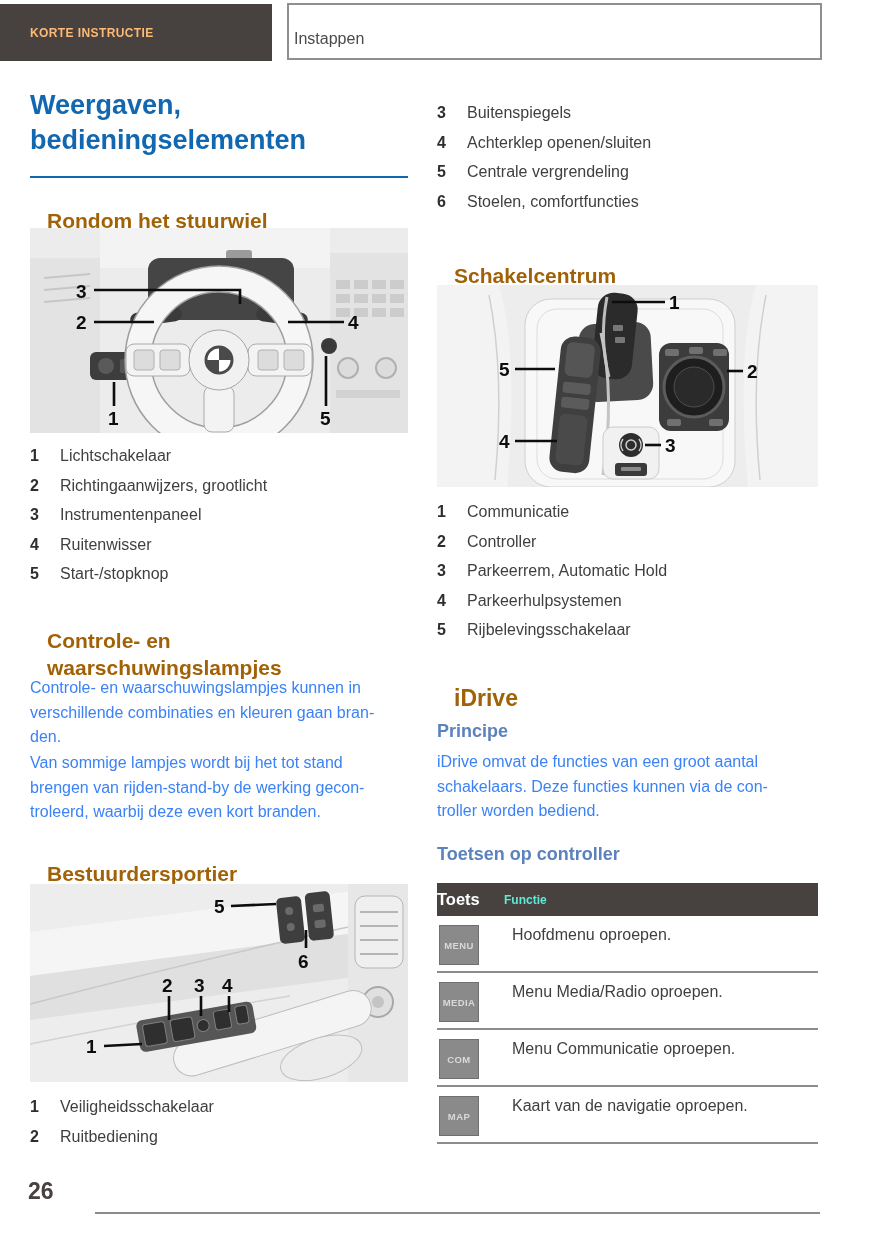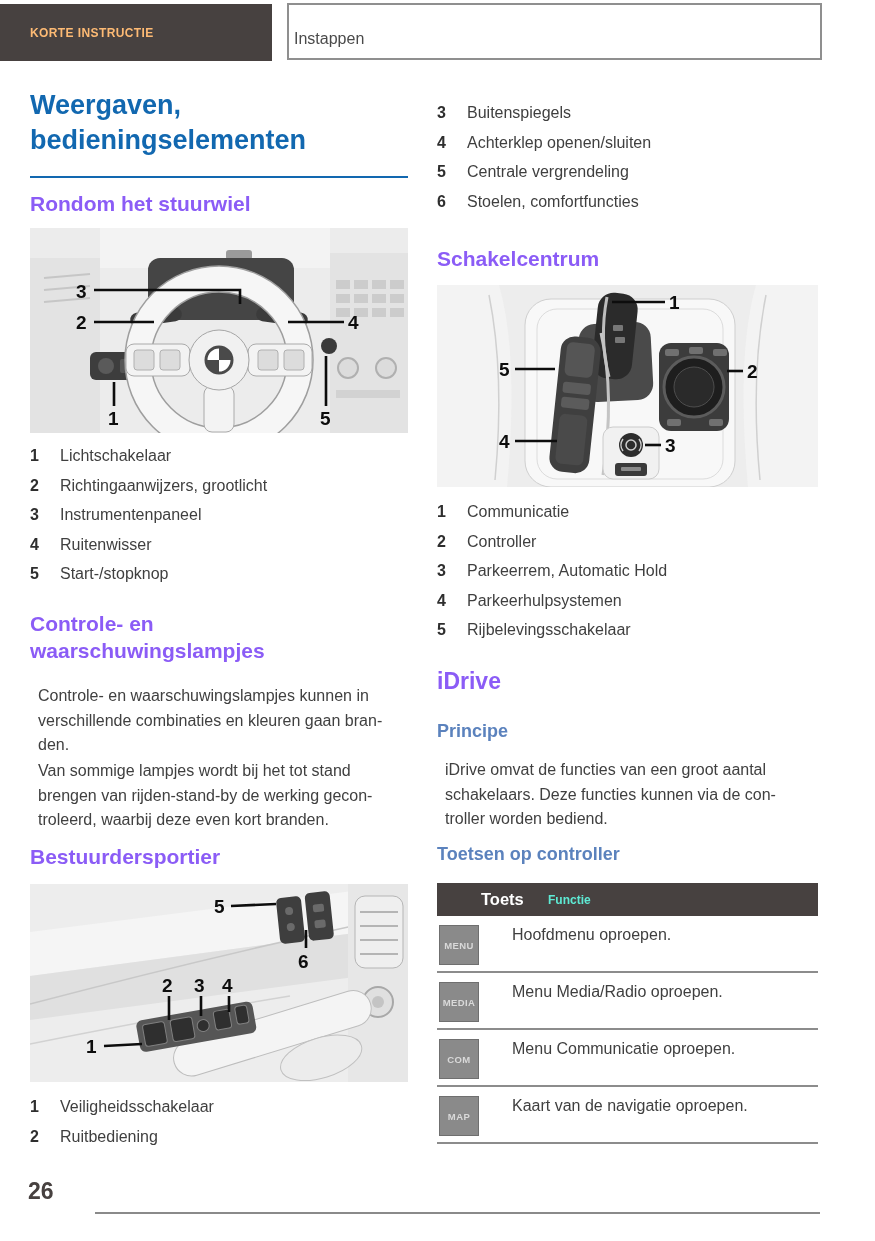--- a/index.html
+++ b/index.html
@@ -16,39 +16,39 @@
 
   
   .col{position:absolute;top:0;height:1241px;}
   .col.left{left:30px;width:378px;}
   .col.right{left:437px;width:381px;}
 
   .block{position:absolute;left:0;width:100%;}
 
   h1.title{margin:0;font-size:27px;line-height:35px;font-weight:bold;color:#1268b0;
            white-space:pre-line;padding-bottom:18px;border-bottom:2px solid #1268b0;}
-  h2.sect{margin:0;font-size:21px;line-height:27px;font-weight:bold;color:#8b5cf6;white-space:pre-line;}
+  h2.sect{margin:17px;font-size:21px;line-height:27px;font-weight:bold;color:#a16207;white-space:pre-line;}
   h2.sect.big{font-size:23px;}
   h3.sub{margin:0;font-size:18px;line-height:23px;font-weight:bold;color:#5b82bd;}
-  p.body{margin:8px;font-size:16px;line-height:24.5px;color:#404040;white-space:pre-line;}
+  p.body{margin:0;font-size:16px;line-height:24.5px;color:#3b82f6;white-space:pre-line;}
 
   
   .nlist .row{display:flex;line-height:29.5px;font-size:16px;}
   .nlist .num{width:30px;font-weight:bold;color:#2e2e2e;flex:0 0 30px;}
   .nlist .lbl{color:#3f3f3f;}
 
   
   .fig{position:absolute;left:0;}
   .fig svg{display:block;}
   .co{font-size:19px;font-weight:bold;fill:#0d0d0d;}
 
   
   .ctable{position:absolute;left:0;width:381px;}
   .ctable .thead{height:33px;background:#474140;display:flex;align-items:center;}
-  .ctable .thead .c1{color:#fff;font-weight:bold;font-size:16.5px;padding-left:12px;width:67px;margin-left:32px;}
+  .ctable .thead .c1{color:#fff;font-weight:bold;font-size:16.5px;padding-left:0;width:67px;}
   .ctable .thead .c2{color:#5eead4;font-weight:bold;font-size:12px;}
   .ctable .trow{height:55px;border-bottom:2px solid #8c8c8c;position:relative;}
   .ctable .btn{position:absolute;left:2px;top:9px;width:38px;height:38px;background:#8a8a8a;
                border:1px solid #6f6f6f;display:flex;align-items:center;justify-content:center;}
   .ctable .btn span{color:#d9d9d9;font-size:9.5px;font-weight:bold;letter-spacing:.4px;}
   .ctable .fn{position:absolute;left:75px;top:10px;font-size:16px;color:#3f3f3f;}
 
   
   .pageno{position:absolute;left:28px;top:1178px;font-size:23px;font-weight:bold;color:#474140;}
   .footrule{position:absolute;left:95px;top:1212px;width:725px;height:2px;background:#8a8a8a;}

